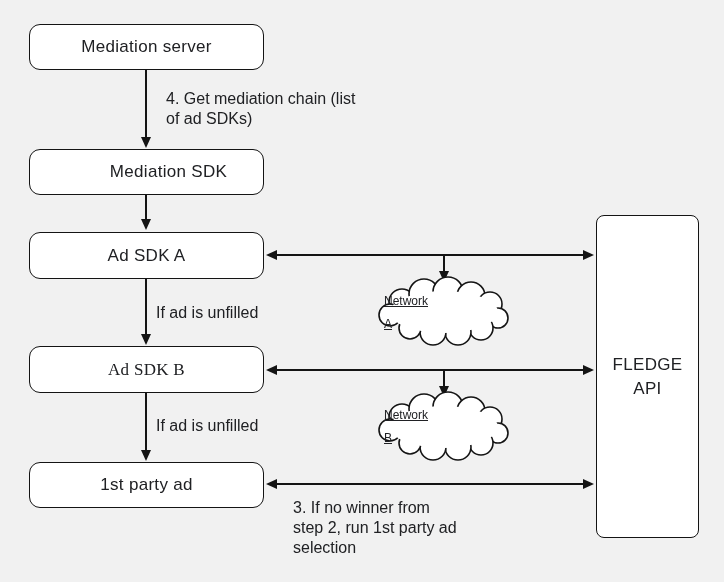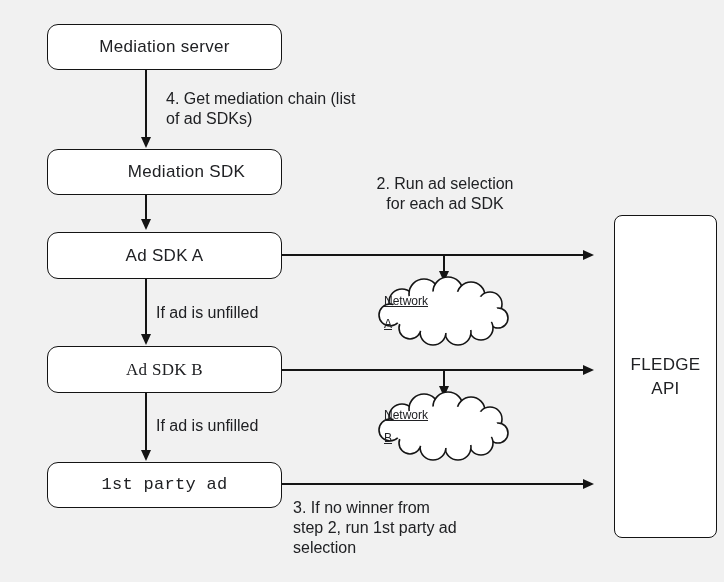--- a/index.html
+++ b/index.html
@@ -21,21 +21,20 @@
     border: 1.6px solid var(--stroke, #141414);
     border-radius: 11px;
     display: flex;
     align-items: center;
     justify-content: center;
     font-size: 17px;
     line-height: 24px;
     letter-spacing: 0.3px;
     text-align: center;
     white-space: pre-line;
-    margin-left: 18px;
   }
   .node.tall { border-radius: 8px; }
   .annot {
     position: absolute;
     font-size: 16px;
     line-height: 20px;
     white-space: pre-line;
   }
   .annot.center { text-align: center; }
   .cloud-label {
@@ -132,36 +131,34 @@
   </svg>
 
   <div class="node" style="left:29px; top:24px; width:235px; height:46px;">Mediation server</div>
 
   <div class="node" style="left:29px; top:149px; width:235px; height:46px;padding-left:44px;">Mediation SDK</div>
 
   <div class="node" style="left:29px; top:232px; width:235px; height:47px;">Ad SDK A</div>
 
   <div class="node" style="left:29px; top:346px; width:235px; height:47px;font-family:Liberation Serif, serif;">Ad SDK B</div>
 
-  <div class="node" style="left:29px; top:462px; width:235px; height:46px;font-family:Liberation Mono, monospace;">1st party ad</div>
+  <div class="node" style="left:29px; top:462px; width:235px; height:46px;">1st party ad</div>
 
   <div class="node tall" style="left:596px; top:215px; width:103px; height:323px;">FLEDGE
 API</div>
 
   <div class="cloud-label" style="left:384px; top:290px; width:120px;">Network
 A</div>
 
   <div class="cloud-label" style="left:384px; top:404px; width:120px;">Network
 B</div>
 
   <div class="annot" style="left:166px; top:89px; width:240px;">4. Get mediation chain (list
 of ad SDKs)</div>
 
-  <div class="annot center" style="left:362px; top:174px; width:166px;">2. Run ad selection
-for each ad SDK</div>
 
   <div class="annot" style="left:156px; top:303px; width:140px;">If ad is unfilled</div>
 
   <div class="annot" style="left:156px; top:416px; width:140px;">If ad is unfilled</div>
 
   <div class="annot" style="left:293px; top:498px; width:210px;">3. If no winner from
 step 2, run 1st party ad
 selection</div>
 
 </div>

